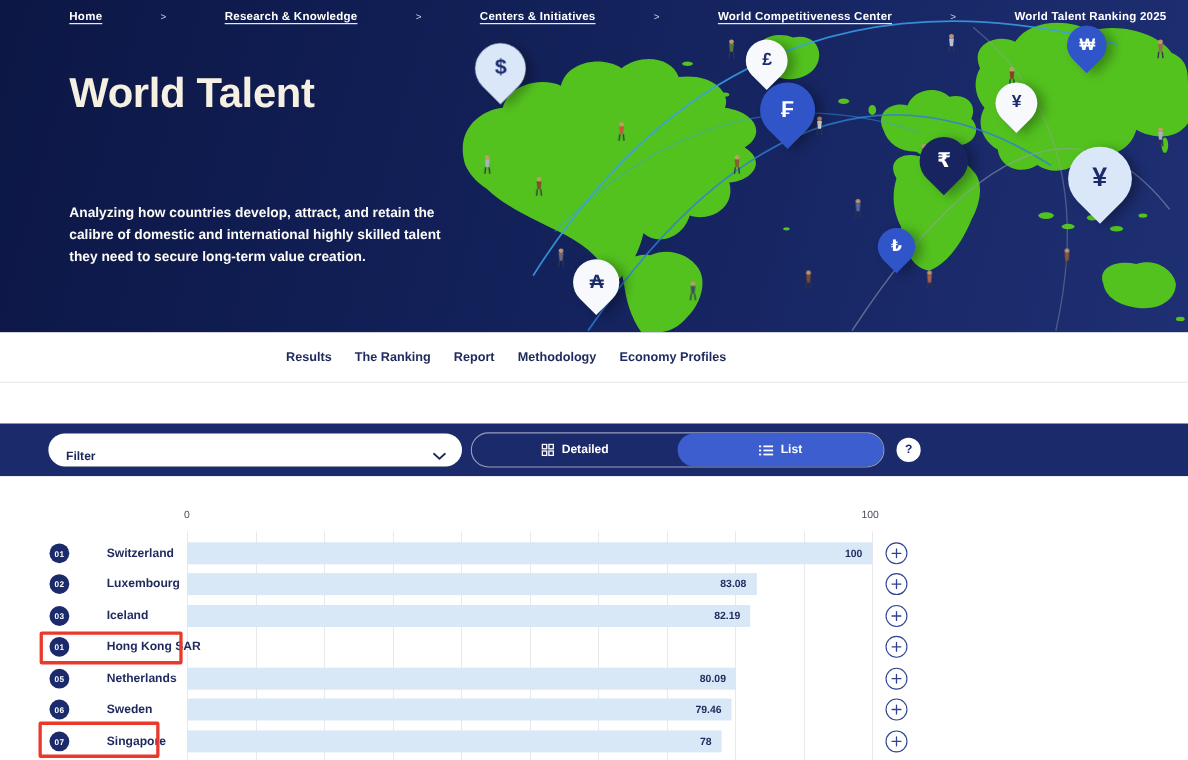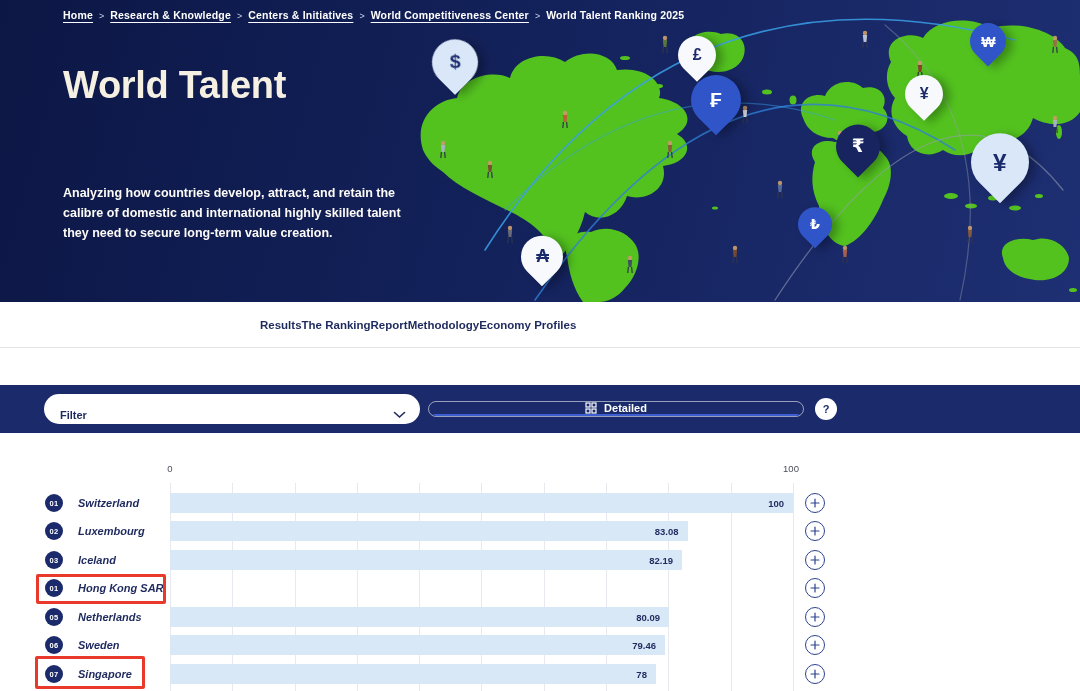--- a/index.html
+++ b/index.html
@@ -6,21 +6,21 @@
   html,body { width:1080px; height:691px; overflow:hidden; background:#fff;
     font-family:"Liberation Sans","DejaVu Sans",sans-serif; }
 
   
   .hero { position:relative; width:1080px; height:302px; overflow:hidden;
     background:linear-gradient(105deg,#0c1745 0%,#13215a 45%,#1e2f73 100%); }
   .map-wrap { position:absolute; left:415px; top:0; width:665px; height:302px; }
   .map-wrap svg { position:absolute; left:0; top:0; }
 
   .breadcrumb { position:absolute; top:9px; left:63px; z-index:6; display:flex;
-    align-items:flex-end; white-space:nowrap; }
+    align-items:center; white-space:nowrap;gap:47px; }
   .bc-item { color:#fff; font-size:10.5px; font-weight:600; letter-spacing:.2px; }
   .bc-link { text-decoration:underline; text-underline-offset:3px; text-decoration-thickness:1px; cursor:pointer; }
   .bc-sep { color:#cfd6ea; font-size:9px; margin:0 6px; }
 
   .hero-title { position:absolute; top:62px; left:63px; z-index:6; color:#f5f0e2;
     font-size:38px; font-weight:600; line-height:47px; letter-spacing:-.3px; }
   .hero-desc { position:absolute; top:183px; left:63px; z-index:6; width:352px;
     color:#fcfbf7; font-size:12.5px; font-weight:600; line-height:20px; }
 
   
@@ -29,54 +29,54 @@
     width:var(--s); height:var(--s); border-radius:50% 50% 50% 0;
     transform:rotate(-45deg); box-shadow:3px 6px 10px rgba(0,0,0,.3); }
   .pin-sym { transform:rotate(45deg); font-weight:700; font-size:calc(var(--s)*.42); }
   .pin.light .pin-bulb { background:#d9e7f8; } .pin.light .pin-sym { color:#1b2a6b; }
   .pin.white .pin-bulb { background:#f7f9fd; } .pin.white .pin-sym { color:#1b2a6b; }
   .pin.blue  .pin-bulb { background:#2f55c8; } .pin.blue  .pin-sym { color:#fff; }
   .pin.navy  .pin-bulb { background:#17245f; } .pin.navy  .pin-sym { color:#fff; }
 
   
   .tabbar { height:46px; background:#fff; border-bottom:1px solid #e3e4e8;
-    display:flex; align-items:center; padding-left:260px; }
+    display:flex; align-items:center; padding-left:260px; gap:21px; }
   .tab { border:none; background:none; cursor:pointer; color:#1e2a5e;
     font-size:11.5px; font-weight:600; font-family:inherit; }
   .spacer { height:37px; background:#fff; }
 
   
   .filterbar { height:48px; background:#1b2a6b; display:flex; align-items:center;
     padding-left:44px; }
   .filter-pill { width:376px; height:30px; background:#fff; border:none; border-radius:16px;
     display:flex; align-items:center; justify-content:space-between; padding:11px 14px 0 16px;
     cursor:pointer; font-family:inherit; }
   .filter-pill span { color:#1e2a5e; font-size:11px; font-weight:700; }
-  .segments { margin-left:8px; width:376px; height:16px; border:1px solid rgba(255,255,255,.55);
-    border-radius:16px; display:flex; overflow:hidden;flex-direction:column; }
+  .segments { margin-left:8px; width:376px; height:32px; border:1px solid rgba(255,255,255,.55);
+    border-radius:16px; display:flex; overflow:hidden; }
   .seg { flex:1; display:flex; align-items:center; justify-content:center; gap:7px;
     background:transparent; border:none; border-radius:16px; cursor:pointer;
     color:#fff; font-size:11px; font-weight:600; font-family:inherit; }
   .seg.selected { background:#3d5ecf; }
   .help-btn { margin-left:11px; width:22px; height:22px; border-radius:50%; border:none;
     background:#fff; color:#1b2a6b; font-weight:700; font-size:11px; cursor:pointer;
     display:flex; align-items:center; justify-content:center; font-family:inherit; }
 
   
   .chart { position:relative; height:258px; background:#fff; }
   .axis-lbl { position:absolute; top:30px; transform:translateX(-50%);
     font-size:9.5px; color:#4a4e59; }
   .plot { position:absolute; left:170px; top:50px; width:624px; height:208px;
     background:repeating-linear-gradient(to right,#e7e9ee 0 1px,transparent 1px 62.3px); }
   .row { position:absolute; left:0; width:1080px; height:28px; }
   .badge { position:absolute; left:45px; top:5px; width:18px; height:18px; border-radius:50%;
     background:#1b2a6b; color:#fff; font-size:7.5px; font-weight:700; letter-spacing:.3px;
     display:flex; align-items:center; justify-content:center; }
-  .country { position:absolute; left:78px; top:0; line-height:28px;
-    font-size:11px; font-weight:600; color:#1e2a5e;font-style:italic; }
+  .country { position:absolute; left:97px; top:0; line-height:28px;
+    font-size:11px; font-weight:600; color:#1e2a5e; }
   .barwrap { position:absolute; left:170px; top:4px; width:623px; height:20px; }
   .bar { height:20px; background:#d9e8f6; display:flex; align-items:center;
     justify-content:flex-end; padding-right:9px; }
   .val { font-size:9.5px; font-weight:600; color:#1e2a5e; }
   .plus { position:absolute; left:805px; top:4px; width:20px; height:20px; border-radius:50%;
     border:1.5px solid #2d4390; background:#fff; cursor:pointer; padding:0;
     display:flex; align-items:center; justify-content:center; }
   .hlbox { position:absolute; border:3px solid #e8392b; border-radius:2px; z-index:8; }
 </style>
 </head>

